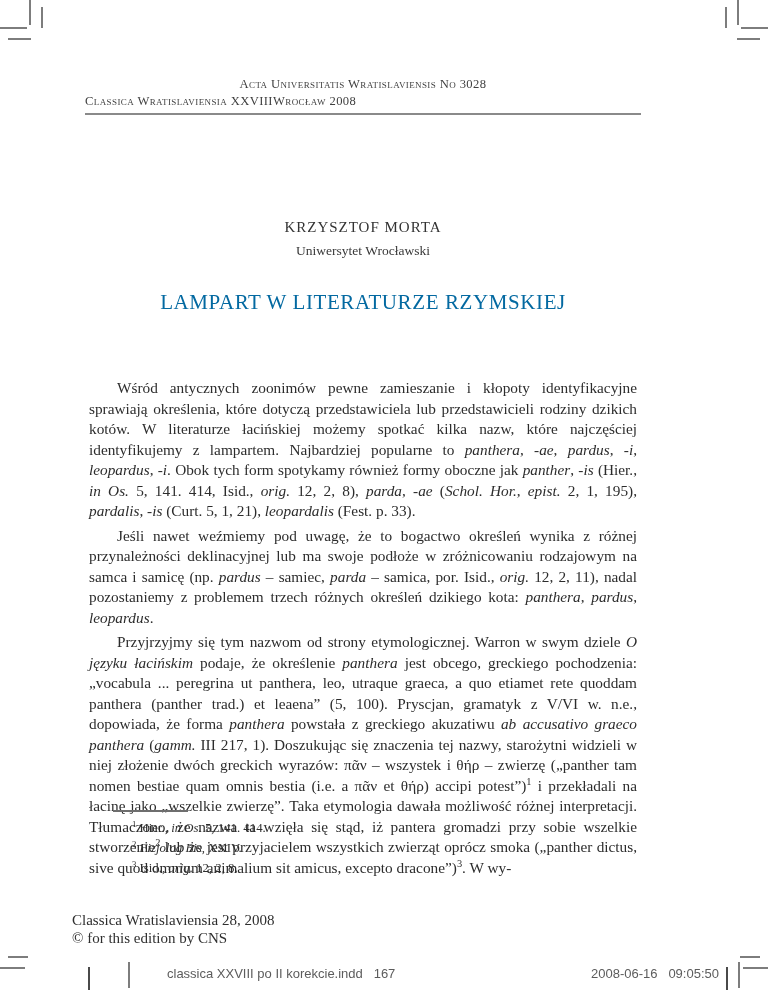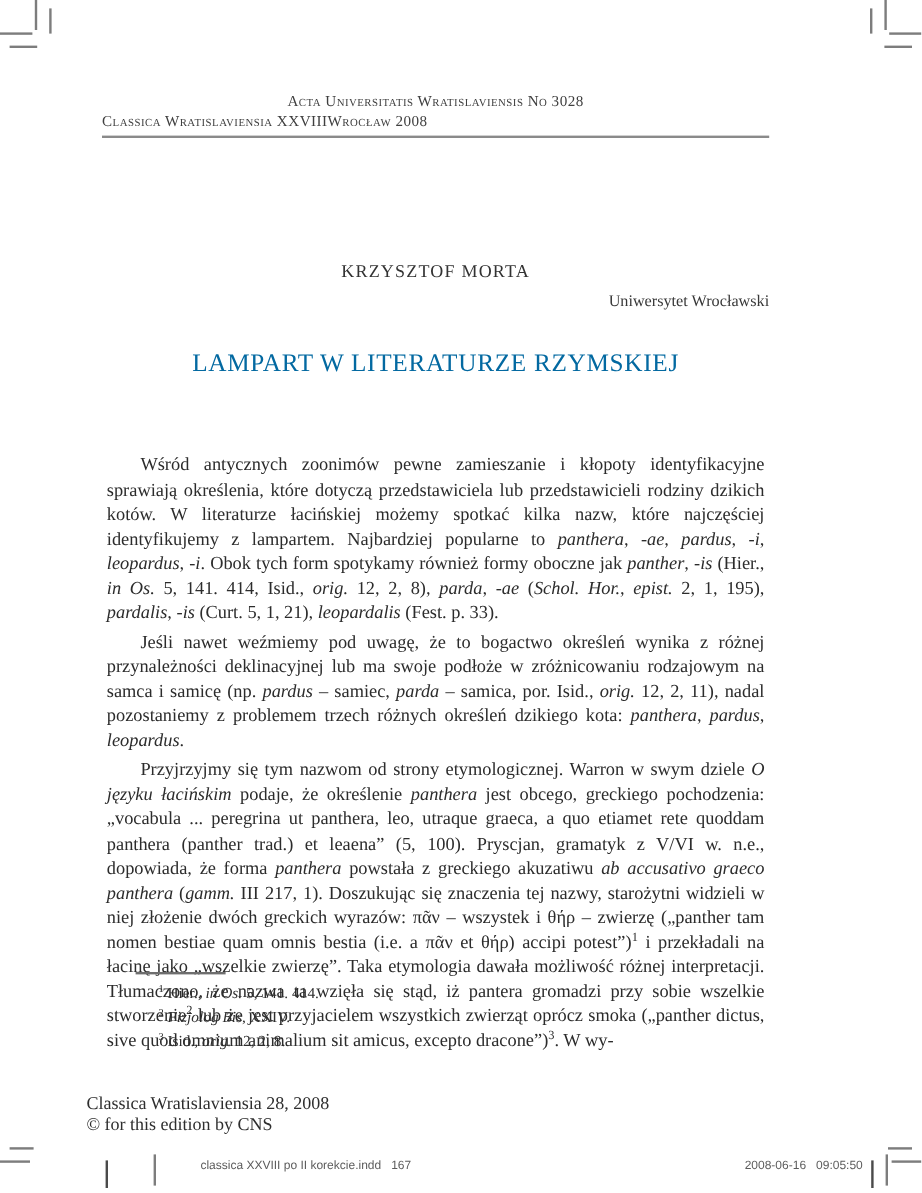--- a/index.html
+++ b/index.html
@@ -13,41 +13,41 @@
   .journal-header{
     position:absolute; top:76px; left:85px; width:556px; text-align:center;
     font-size:12.6px; line-height:17px; color:#3f3f3f;
     font-variant:small-caps; letter-spacing:.4px;
   }
   .header-line2{display:flex; justify-content:flex-start; }
   .header-rule{position:absolute; top:113px; left:85px; width:556px; height:2px; background:#8a8a8a;}
 
   .author-block{position:absolute; top:219px; left:85px; width:556px; text-align:center;}
   .author-name{font-size:15px; letter-spacing:1px; color:#333;text-align:center;}
-  .author-affiliation{margin-top:7px; font-size:13.5px; color:#383838;text-align:right;}
+  .author-affiliation{margin-top:7px; font-size:13.5px; color:#383838;}
 
   .article-title{
     position:absolute; top:290px; left:85px; width:556px; text-align:center;
     font-size:21px; letter-spacing:.6px; color:#0369a1;
   }
 
   .article-body{position:absolute; top:374px; left:85px; width:556px;
     font-size:15.3px; line-height:20.5px; text-align:justify; color:#2c2c2c;}
   .article-body p{margin:4px; text-indent:28px;}
   sup{vertical-align:super; font-size:68%; line-height:0;}
 
   .footnote-sep{position:absolute; top:810px; left:113px; width:75px; height:1.5px; background:#6e6e6e;}
   .footnotes{position:absolute; top:816px; left:85px; width:556px;
     font-size:12.8px; line-height:16.2px; color:#2e2e2e;}
   .footnotes p{margin:4px; text-indent:43px;}
 
   .edition-footer{position:absolute; top:912px; left:72px; font-size:15px; line-height:17.5px; color:#2e2e2e;}
 
   .slug{position:absolute; font-family:"Liberation Sans","DejaVu Sans",sans-serif;
-    font-size:10px; color:#5c5c5c; white-space:pre;}
+    font-size:13px; color:#5c5c5c; white-space:pre;}
   .slug-left{top:966px; left:167px;}
   .slug-right{top:966px; right:49px;}
   .bottom-edge{position:absolute; top:991px; left:0; width:768px; height:2px; background:#2b2b2b;}
 </style>
 </head>
 <body>
 
 <div class="page">
 
   <div class="mark" style="left:29px; top:0; width:2px; height:25px;"></div>

